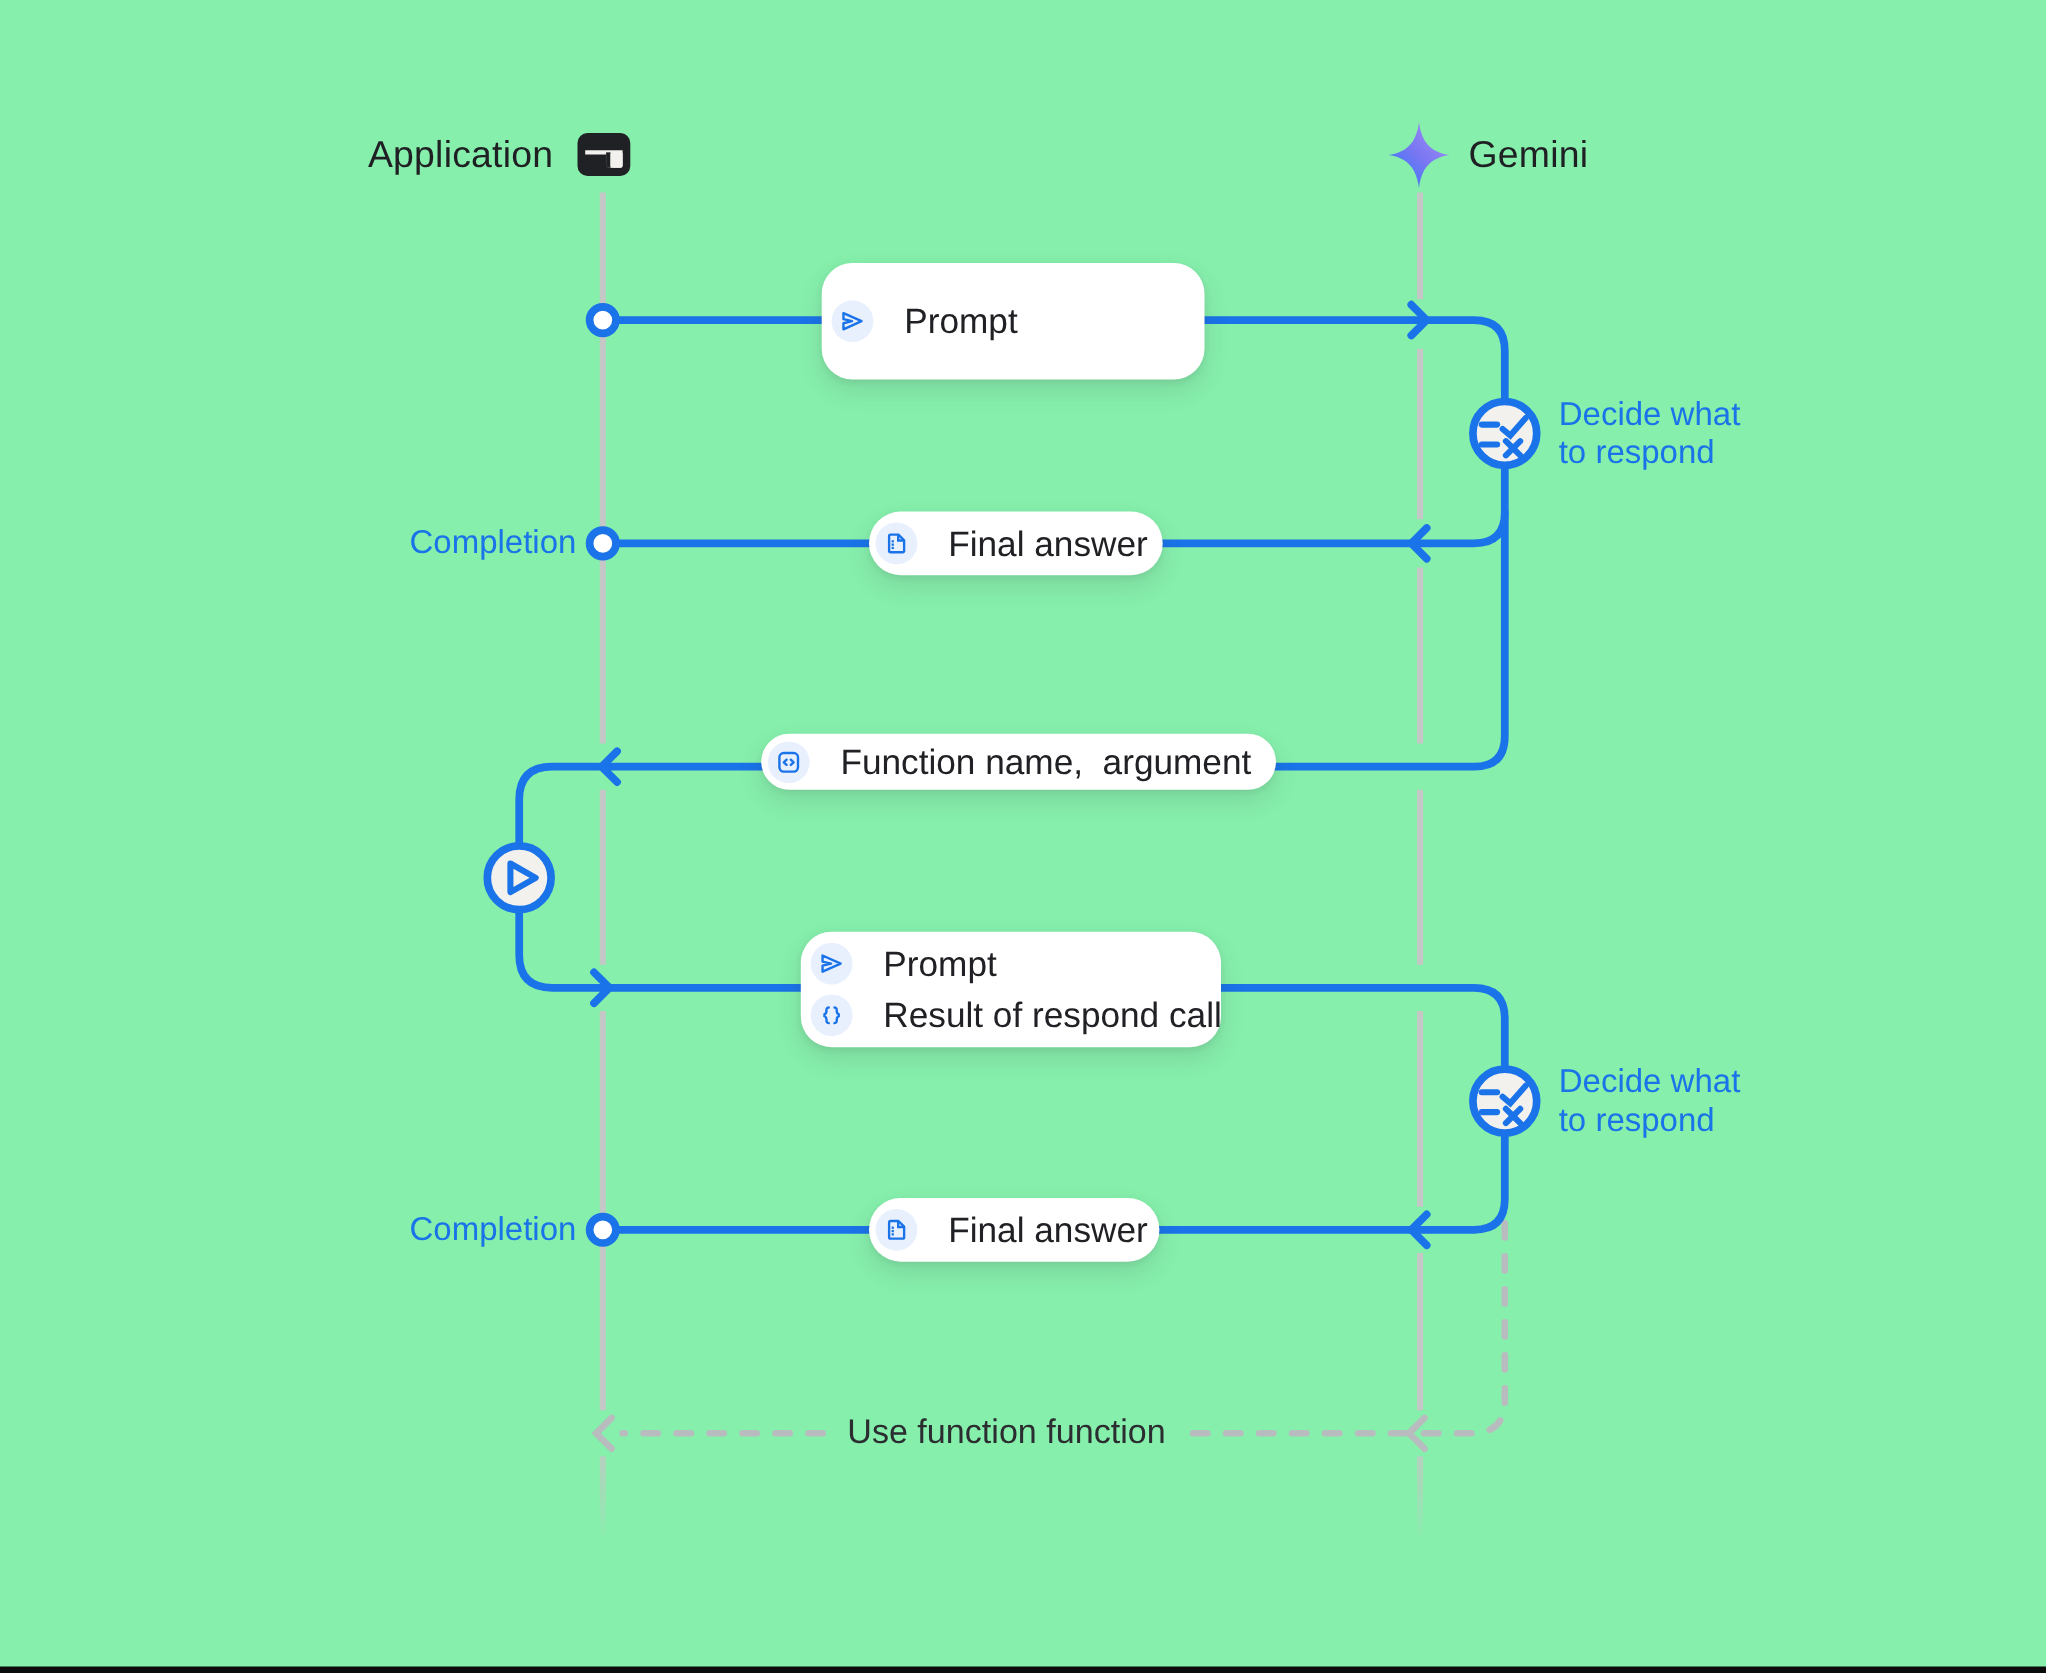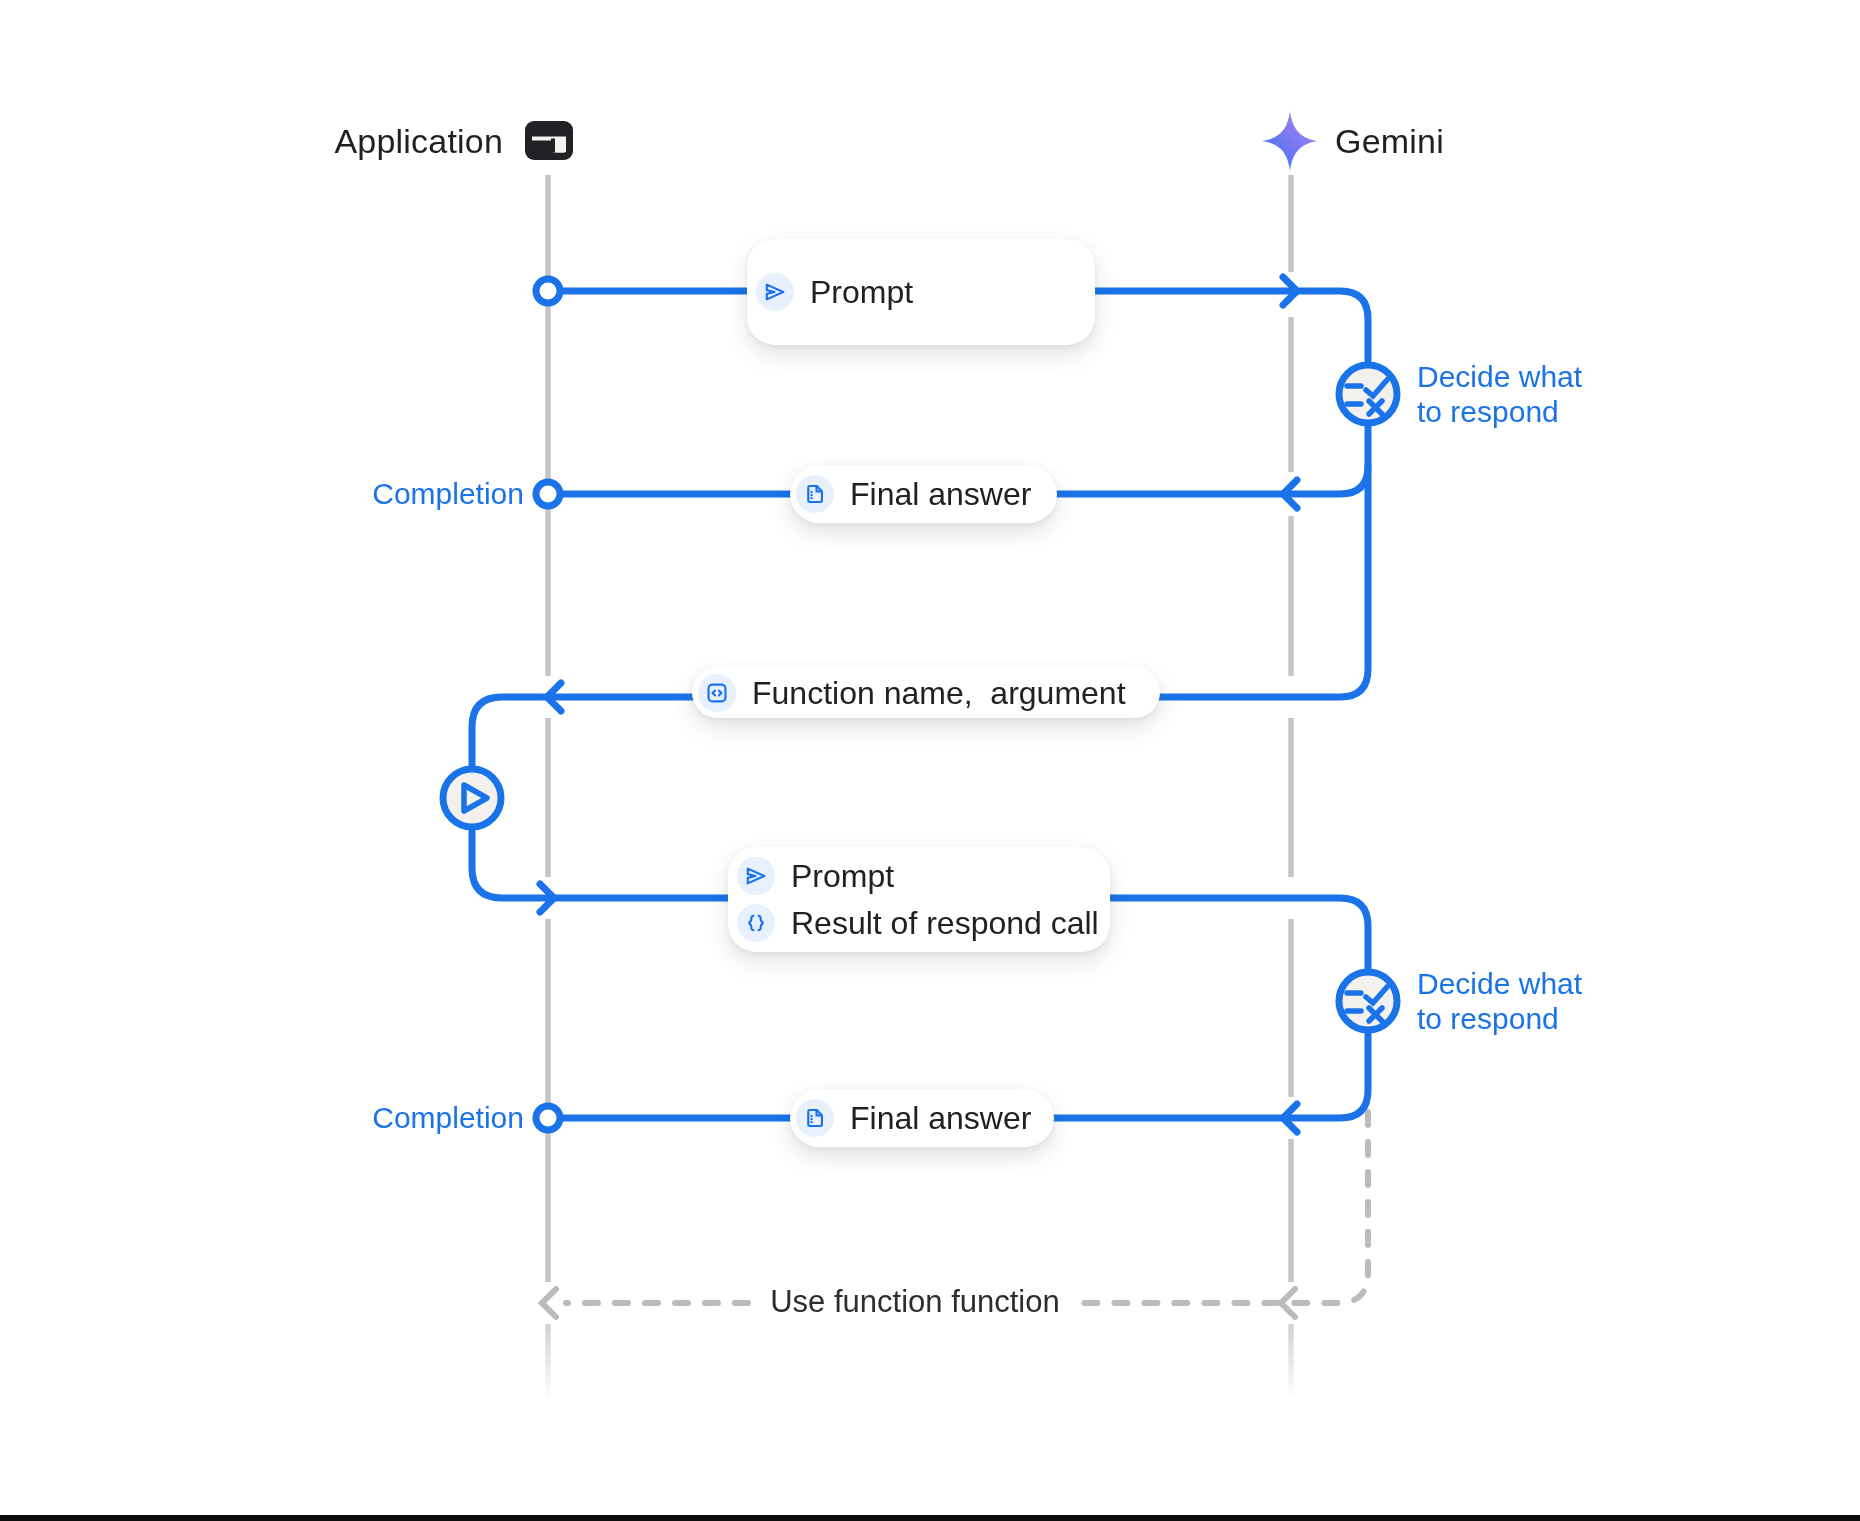--- a/index.html
+++ b/index.html
@@ -1,19 +1,19 @@
 <!DOCTYPE html>
 <html><head>
 <meta charset="utf-8">
 <style>
   html,body{margin:0;padding:0;background:#e9e8e6;}
   .stage{
     position:relative;
     width:1860px;height:1521px;
-    background:#ffffff;
+    background:#86efac;
     overflow:hidden;
     font-family:"Liberation Sans", sans-serif;
   }
   .abs{position:absolute;}
   svg.underlay{position:absolute;left:0;top:0;}
 
   
   .actor-label{
     font-size:34px;line-height:38px;font-weight:500;color:#1f2023;
     letter-spacing:.2px;
@@ -23,21 +23,21 @@
 
   
   .card{
     position:absolute;
     background:#ffffff;
     border-radius:30px;
     box-shadow:0 10px 22px rgba(60,64,67,.14), 0 2px 6px rgba(60,64,67,.08);
     display:flex;flex-direction:column;justify-content:space-evenly;
     box-sizing:border-box;
   }
-  .card .row{display:flex;align-items:center;gap:16px;padding-left:9px;}
+  .card .row{display:flex;align-items:center;gap:28px;padding-left:9px;}
   .chip{
     width:38px;height:38px;border-radius:50%;
     background:#e8f0fe;flex:0 0 38px;
     display:flex;align-items:center;justify-content:center;
   }
   .chip svg{display:block;}
   .box-label{
     font-size:32px;color:#202124;white-space:pre;line-height:38px;
   }
   #box1{left:747px;top:239px;width:348px;height:106px;border-radius:28px;}

